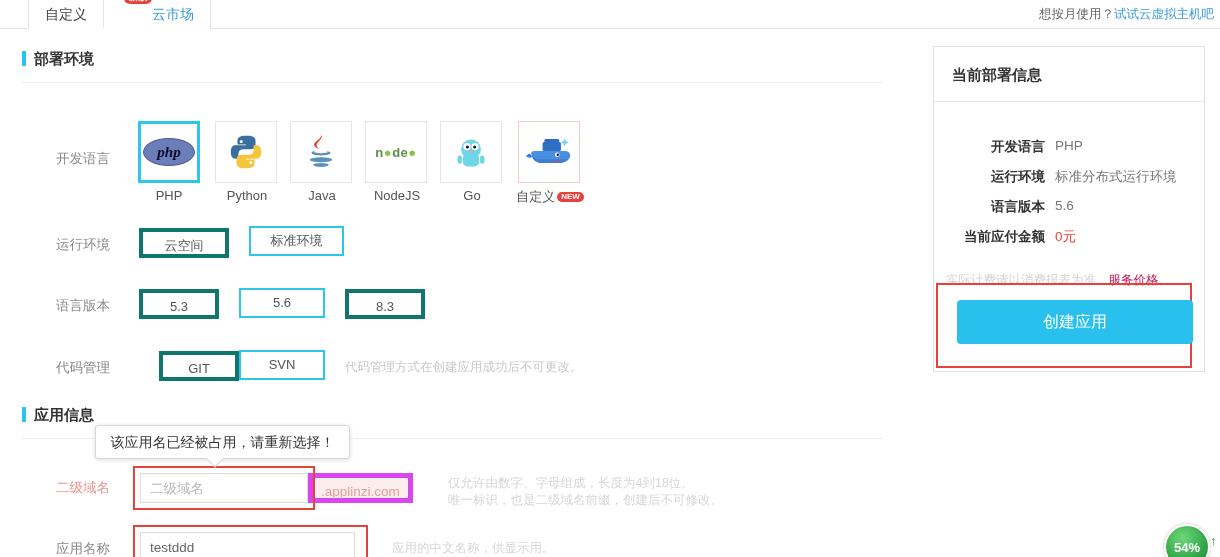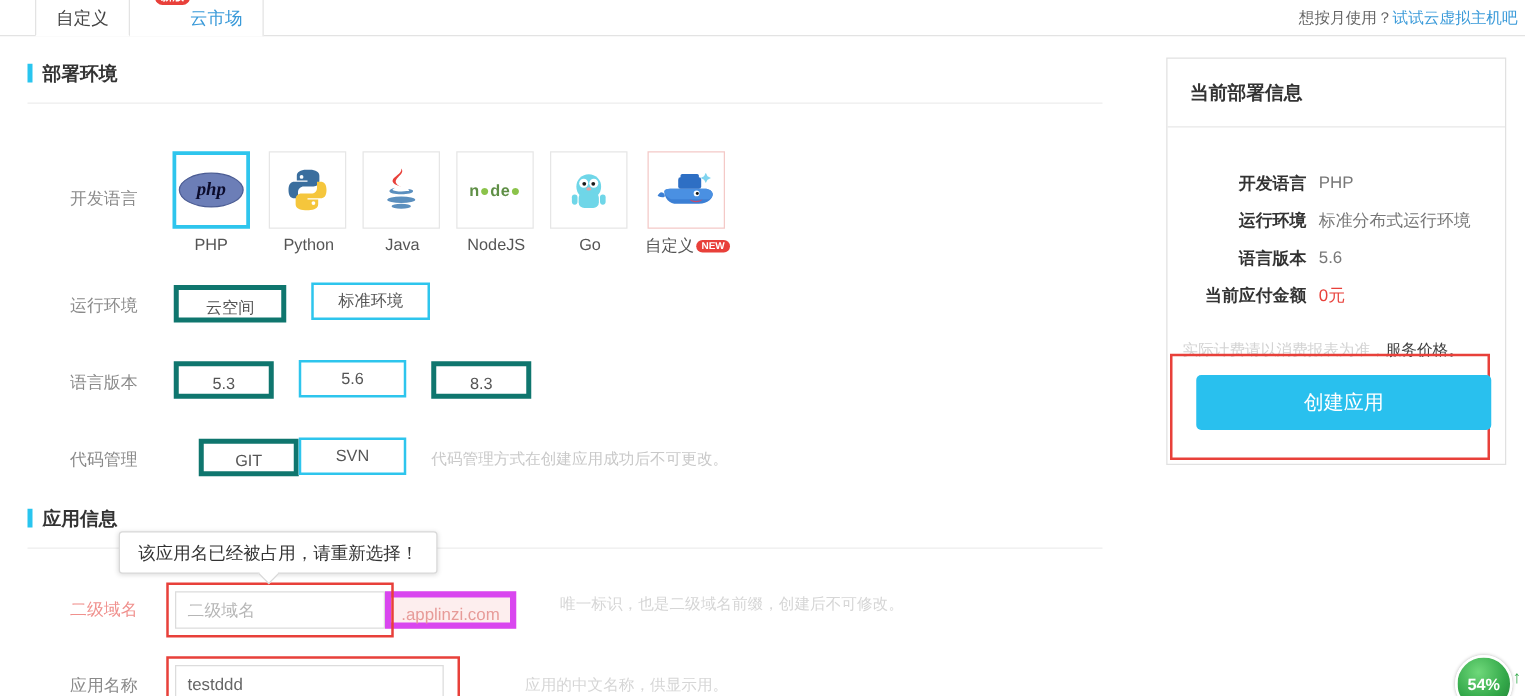--- a/index.html
+++ b/index.html
@@ -99,21 +99,21 @@
     border-bottom: 1px solid #e8e8e8;
   }
   .info-row { position: absolute; font-size: 13.5px; }
   .info-key { width: 90px; text-align: right; font-weight: bold; color: #333; }
   .info-val { color: #777; }
   .info-val.red { color: #e8403a; }
   .billing-note {
     position: absolute; left: 946px; top: 272px; font-size: 12.5px; color: #d3d3d3;
     white-space: nowrap;
   }
-  .billing-note a { color: #404040; text-decoration: none; }
+  .billing-note a { color: #be185d; text-decoration: none; }
   .redbox {
     position: absolute; left: 936px; top: 283px; width: 256px; height: 85px;
     border: 2px solid #e8403a; background: transparent;
   }
   .create-btn {
     position: absolute; left: 957px; top: 300px; width: 236px; height: 44px;
     background: #29c0ee; border: none; border-radius: 4px;
     color: #fff; font-size: 16px; cursor: pointer;
     font-family: "Liberation Sans", sans-serif;
   }
@@ -284,27 +284,28 @@
   <div class="tooltip">
     <span>该应用名已经被占用，请重新选择！</span>
     <span class="arrow"></span>
   </div>
 
   <div class="row-label err" style="left:30px; top:479px;">二级域名</div>
   <input class="txtinput" style="left: 140px; top: 473px; width: 168px;" type="text" placeholder="二级域名" value="">
   <div class="suffixbox" style="left:308px; top:473px;">.applinzi.com</div>
   <div class="errbox" style="left:133px; top:466px; width:182px; height:44px;"></div>
   <div class="help2" style="left:448px; top:475px;">
+    <div>仅允许由数字、字母组成，长度为4到18位。</div>
     <div>唯一标识，也是二级域名前缀，创建后不可修改。</div>
   </div>
 
   <div class="row-label" style="left:30px; top:540px;">应用名称</div>
   <input class="txtinput" style="left: 140px; top: 532px; width: 215px; color: rgb(102, 102, 102);" type="text" value="testddd">
   <div class="errbox" style="left:133px; top:525px; width:235px; height:42px;"></div>
-  <div class="help2" style="left:392px; top:540px;margin-left:28px;">应用的中文名称，供显示用。</div>
+  <div class="help2" style="left:392px; top:540px;">应用的中文名称，供显示用。</div>
 
   <div class="infopanel">
     <div class="infopanel-head">当前部署信息</div>
   </div>
 
   <div class="info-row info-key" style="left:955px; top:138px;">开发语言</div>
   <div class="info-row info-val" style="left:1055px; top:138px;">PHP</div>
 
   <div class="info-row info-key" style="left:955px; top:168px;">运行环境</div>
   <div class="info-row info-val" style="left:1055px; top:168px;">标准分布式运行环境</div>

